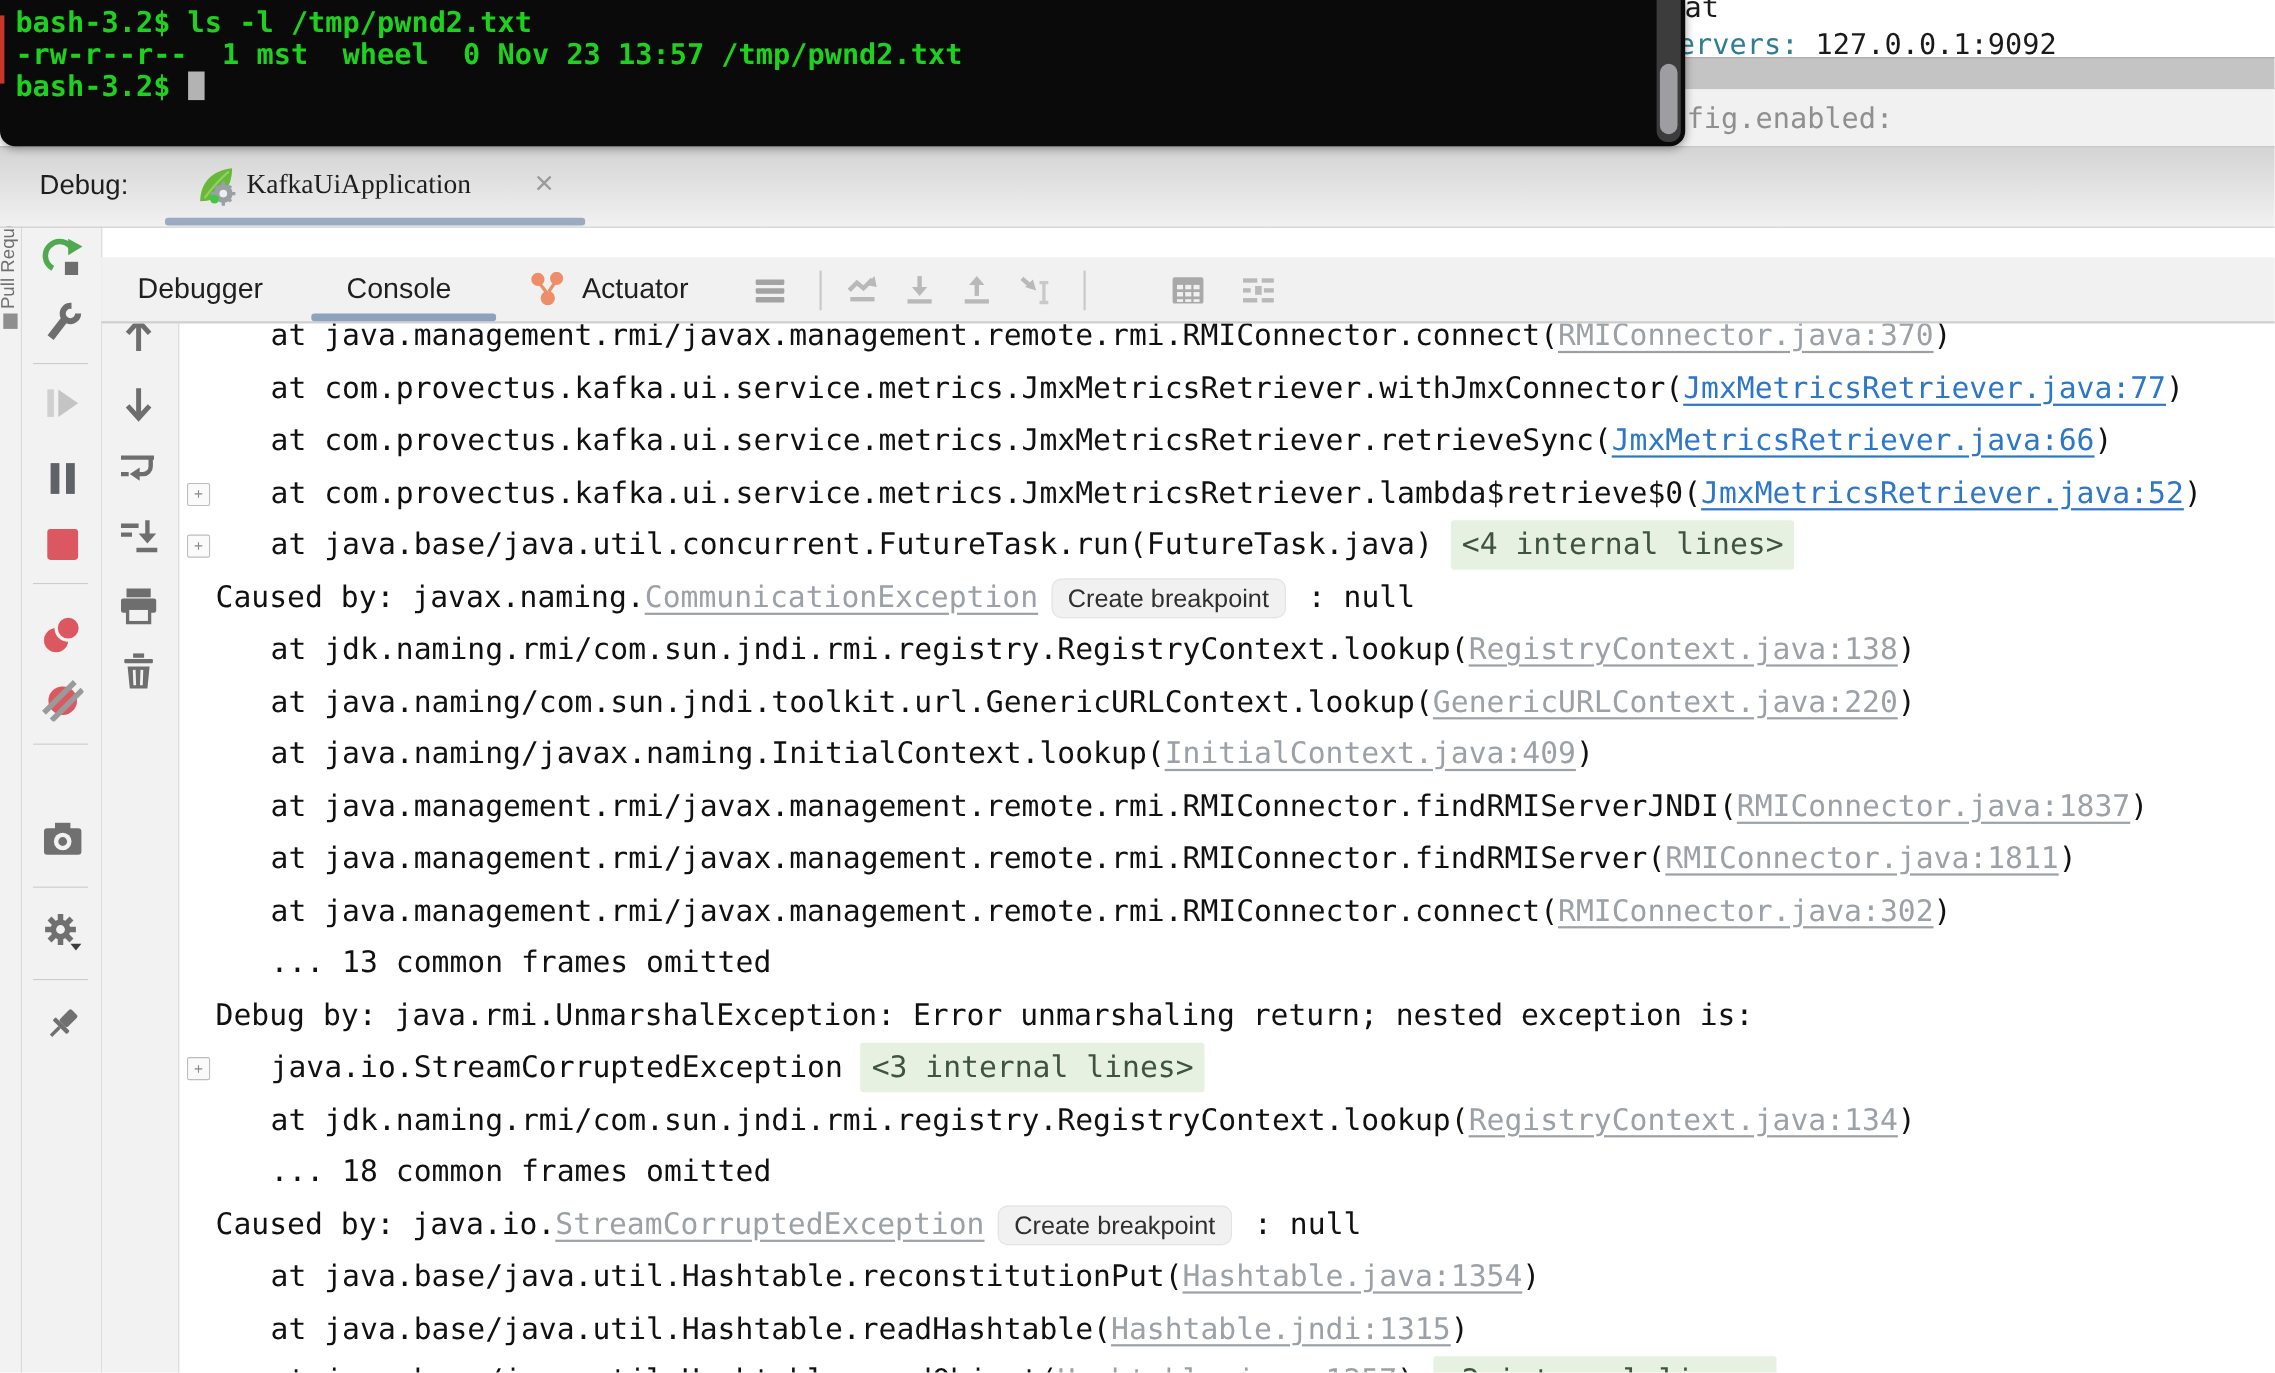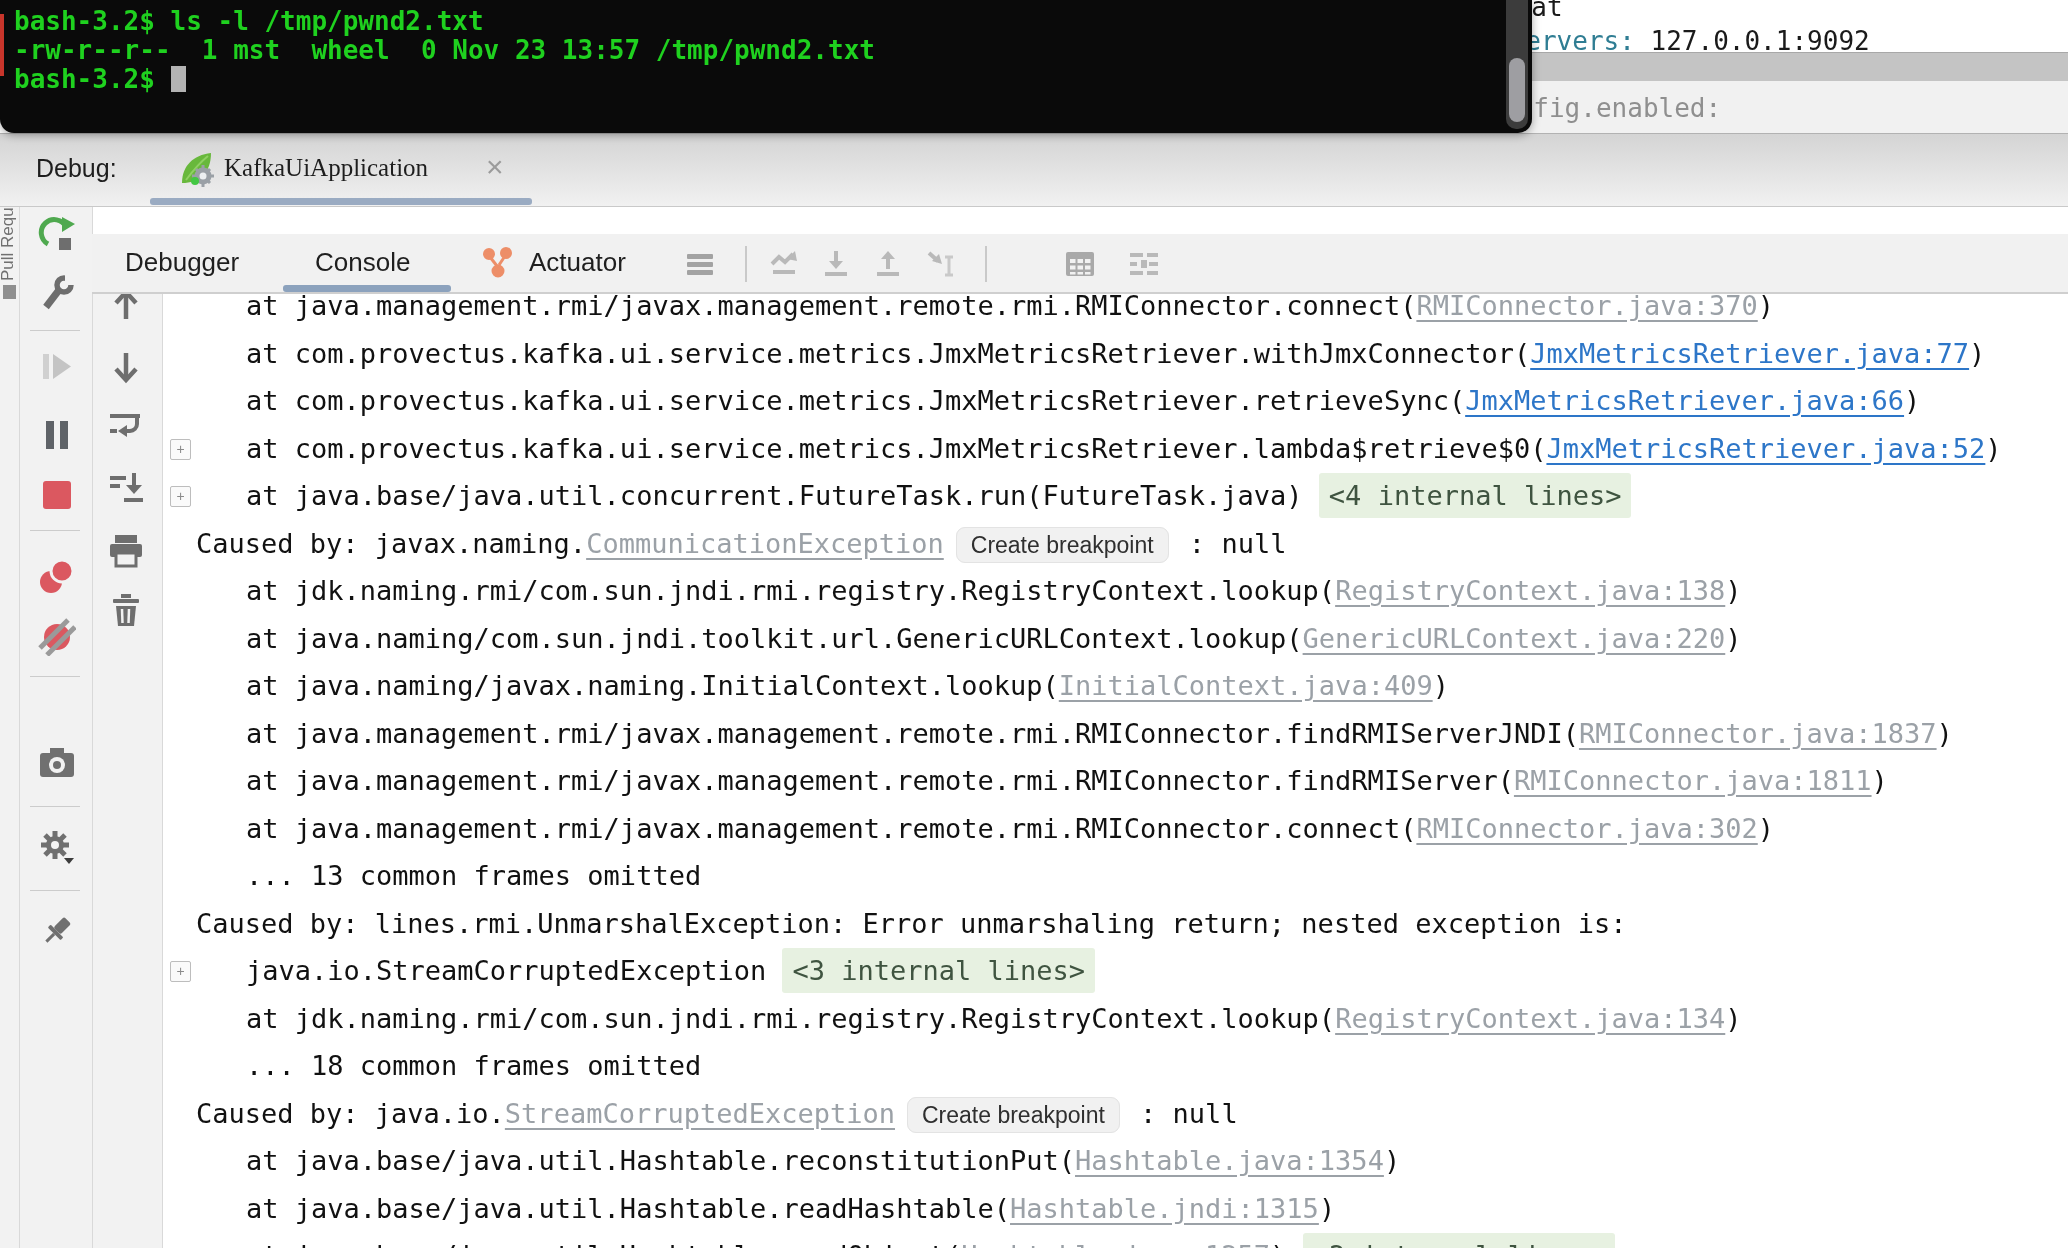--- a/index.html
+++ b/index.html
@@ -327,21 +327,21 @@
         <div class="cl ind-at"><span class="fold">+</span><span class="r-m">at com.provectus.kafka.ui.service.metrics.JmxMetricsRetriever.lambda$retrieve$0(</span><span class="r-b">JmxMetricsRetriever.java:52</span><span class="r-m">)</span></div>
         <div class="cl ind-at"><span class="fold">+</span><span class="r-m">at java.base/java.util.concurrent.FutureTask.run(FutureTask.java) </span><span class="r-h">&lt;4 internal lines&gt;</span></div>
         <div class="cl ind-caused"><span class="r-m">Caused by: javax.naming.</span><span class="r-g">CommunicationException</span><span class="r-c">Create breakpoint</span><span class="r-m"> : null</span></div>
         <div class="cl ind-at"><span class="r-m">at jdk.naming.rmi/com.sun.jndi.rmi.registry.RegistryContext.lookup(</span><span class="r-g">RegistryContext.java:138</span><span class="r-m">)</span></div>
         <div class="cl ind-at"><span class="r-m">at java.naming/com.sun.jndi.toolkit.url.GenericURLContext.lookup(</span><span class="r-g">GenericURLContext.java:220</span><span class="r-m">)</span></div>
         <div class="cl ind-at"><span class="r-m">at java.naming/javax.naming.InitialContext.lookup(</span><span class="r-g">InitialContext.java:409</span><span class="r-m">)</span></div>
         <div class="cl ind-at"><span class="r-m">at java.management.rmi/javax.management.remote.rmi.RMIConnector.findRMIServerJNDI(</span><span class="r-g">RMIConnector.java:1837</span><span class="r-m">)</span></div>
         <div class="cl ind-at"><span class="r-m">at java.management.rmi/javax.management.remote.rmi.RMIConnector.findRMIServer(</span><span class="r-g">RMIConnector.java:1811</span><span class="r-m">)</span></div>
         <div class="cl ind-at"><span class="r-m">at java.management.rmi/javax.management.remote.rmi.RMIConnector.connect(</span><span class="r-g">RMIConnector.java:302</span><span class="r-m">)</span></div>
         <div class="cl ind-at"><span class="r-m">... 13 common frames omitted</span></div>
-        <div class="cl ind-caused"><span class="r-m">Caused by: lines.rmi.UnmarshalException: Error unmarshaling return; nested exception is:</span></div>
+        <div class="cl ind-caused"><span class="r-m">Debug by: java.rmi.UnmarshalException: Error unmarshaling return; nested exception is:</span></div>
         <div class="cl ind-at"><span class="fold">+</span><span class="r-m">java.io.StreamCorruptedException </span><span class="r-h">&lt;3 internal lines&gt;</span></div>
         <div class="cl ind-at"><span class="r-m">at jdk.naming.rmi/com.sun.jndi.rmi.registry.RegistryContext.lookup(</span><span class="r-g">RegistryContext.java:134</span><span class="r-m">)</span></div>
         <div class="cl ind-at"><span class="r-m">... 18 common frames omitted</span></div>
         <div class="cl ind-caused"><span class="r-m">Caused by: java.io.</span><span class="r-g">StreamCorruptedException</span><span class="r-c">Create breakpoint</span><span class="r-m"> : null</span></div>
         <div class="cl ind-at"><span class="r-m">at java.base/java.util.Hashtable.reconstitutionPut(</span><span class="r-g">Hashtable.java:1354</span><span class="r-m">)</span></div>
         <div class="cl ind-at"><span class="r-m">at java.base/java.util.Hashtable.readHashtable(</span><span class="r-g">Hashtable.jndi:1315</span><span class="r-m">)</span></div>
         <div class="cl ind-at"><span class="r-m">at java.base/java.util.Hashtable.readObject(</span><span class="r-g">Hashtable.java:1257</span><span class="r-m">) </span><span class="r-h">&lt;2 internal lines&gt;</span></div>
       </div>
   </div>
 

